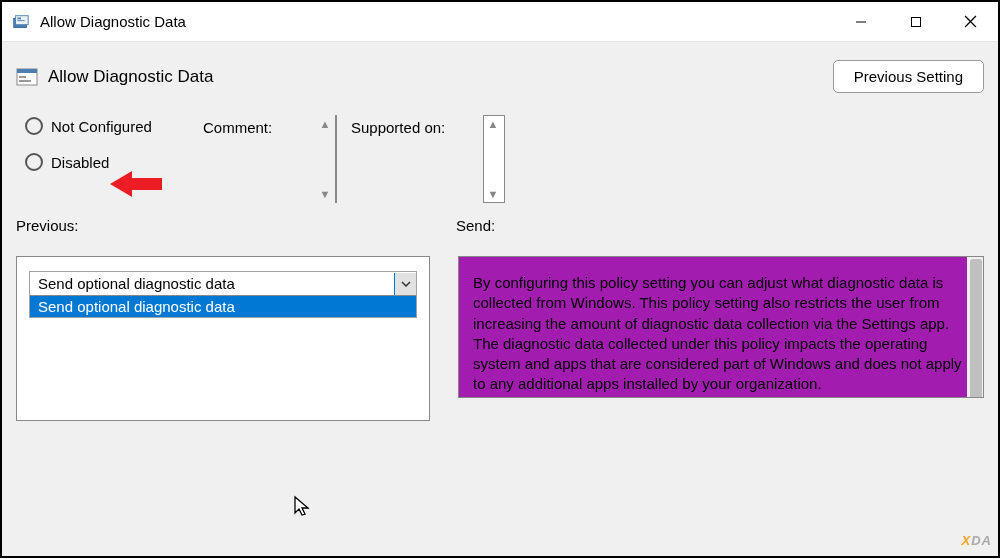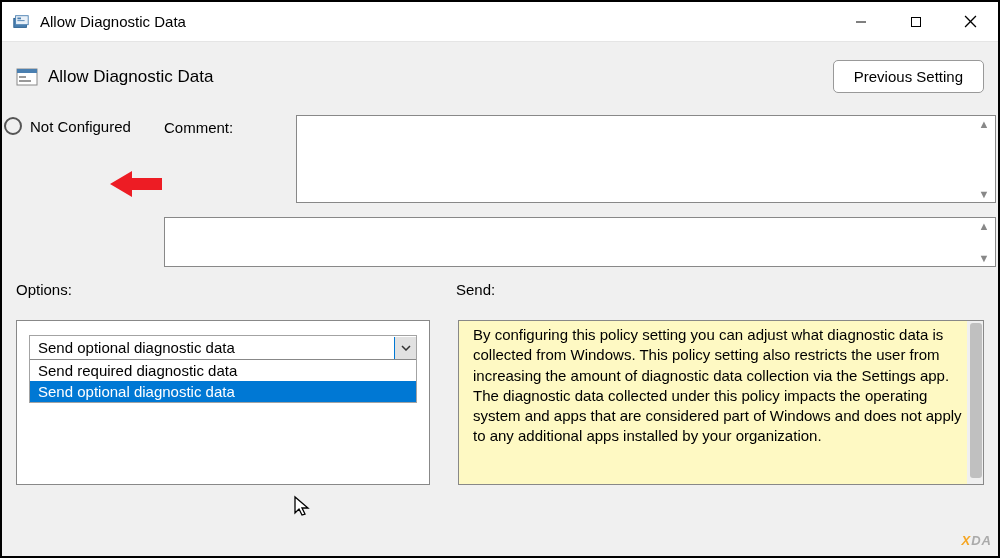--- a/index.html
+++ b/index.html
@@ -10,33 +10,33 @@
     .titlebar-text { flex: 1; font-size: 15px; color: #000; }
     .titlebar-buttons { display: flex; height: 100%; }
     .titlebar-btn { width: 55px; height: 100%; display: flex; align-items: center; justify-content: center; font-size: 14px; }
     
     .header-row { display: flex; align-items: center; padding: 18px 14px 12px 14px; }
     .header-icon { width: 22px; height: 22px; margin-right: 10px; }
     .header-title { font-size: 17px; color: #000; flex: 1; }
     .nav-buttons { display: flex; gap: 10px; }
     .nav-btn { padding: 7px 20px; background: #fff; border: 1px solid #999; border-radius: 5px; font-size: 15px; cursor: pointer; }
     
-    .main-grid { display: flex; padding: 0 2px; }
+    .main-grid { display: flex; padding: 0 23px; gap: 18px; }
     .left-col { width: 160px; padding-top: 12px; }
     .radio-group { display: flex; flex-direction: column; gap: 18px; }
     .radio-row { display: flex; align-items: center; gap: 8px; cursor: pointer; }
     .radio-circle { width: 18px; height: 18px; border: 2px solid #555; border-radius: 50%; display: flex; align-items: center; justify-content: center; }
     .radio-circle.checked { border-color: #0067c0; }
     .radio-dot { width: 10px; height: 10px; background: #0067c0; border-radius: 50%; display: none; }
     .radio-circle.checked .radio-dot { display: block; }
     .radio-label { font-size: 15px; }
     
     .arrow-indicator { position: absolute; left: 108px; top: 167px; pointer-events: none; }
     
-    .right-col { flex: 1; display: flex; flex-direction: column; gap: 14px; padding-top: 10px; }
+    .right-col { flex: 1; display: flex; gap: 14px; padding-top: 10px; }
     .field-row { display: flex; gap: 12px; }
     .field-label { width: 120px; font-size: 15px; padding-top: 4px; }
     .textarea-box { flex: 1; background: #fff; border: 1px solid #888; min-height: 88px; position: relative; }
     .textarea-box.small { min-height: 50px; padding: 6px 10px; }
     .scroll-arrows { position: absolute; right: 2px; top: 2px; bottom: 2px; width: 18px; display: flex; flex-direction: column; justify-content: space-between; }
     .scroll-arrow { color: #888; font-size: 11px; text-align: center; }
     
     .labels-row { display: flex; padding: 14px 14px 8px 14px; }
     .options-label { width: 440px; font-size: 15px; }
     .help-label { font-size: 15px; }
@@ -47,21 +47,21 @@
     .dropdown-box { border: 1px solid #a3a3a3; background: #fff; }
     .dropdown-selected { padding: 3px 8px; display: flex; align-items: center; border-bottom: 1px solid #888; }
     .dropdown-selected-text { flex: 1; }
     .dropdown-arrow-btn { width: 22px; height: 22px; background: #e1e1e1; border-left: 1px solid #0078d4; display: flex; align-items: center; justify-content: center; margin: -3px -8px -3px 0; padding: 2px 0; }
     .dropdown-list { }
     .dropdown-item { padding: 2px 8px; cursor: pointer; }
     .dropdown-item.selected { background: #0078d4; color: #fff; }
     
     .cursor-icon { position: absolute; left: 291px; top: 493px; pointer-events: none; }
     
-    .help-panel { flex: 1; border: 1px solid #888; background: #fef9c3; padding: 4px 14px; height: 165px; font-size: 15px; line-height: 1.35; position: relative; overflow: hidden; }
+    .help-panel { flex: 1; border: 1px solid #888; background: #a21caf; padding: 16px 14px; height: 142px; font-size: 15px; line-height: 1.35; position: relative; overflow: hidden; }
     .help-scroll { position: absolute; right: 0; top: 0; bottom: 0; width: 16px; background: #f0f0f0; }
     .help-scroll-thumb { position: absolute; top: 2px; left: 3px; right: 1px; height: 155px; background: #c0c0c0; border-radius: 3px; }
     
     .watermark { position: absolute; right: 6px; bottom: 8px; font-size: 13px; font-weight: bold; font-style: italic; color: #aaa; letter-spacing: 1px; text-align: center; }
     .watermark .accent { color: #f5a623; }
   </style>
 </head>
 <body>
 
 <div class="titlebar">
@@ -105,66 +105,70 @@
   </div>
 </div>
 
 <div class="main-grid">
   <div class="left-col">
     <div class="radio-group">
       <div class="radio-row">
         <span class="radio-circle"></span>
         <span class="radio-label">Not Configured</span>
       </div>
+      <div class="radio-row">
+        <span class="radio-circle"></span>
+        <span class="radio-label">Disabled</span>
+      </div>
     </div>
   </div>
   <div class="right-col">
     <div class="field-row">
       <span class="field-label">Comment:</span>
       <div class="textarea-box">
         <div class="scroll-arrows">
           <span class="scroll-arrow">▲</span>
           <span class="scroll-arrow">▼</span>
         </div>
       </div>
     </div>
     <div class="field-row">
+      <span class="field-label">Supported on:</span>
       <div class="textarea-box small">
         <div class="scroll-arrows">
           <span class="scroll-arrow">▲</span>
           <span class="scroll-arrow">▼</span>
         </div>
       </div>
     </div>
   </div>
 </div>
 
 <svg class="arrow-indicator" width="52" height="30" viewBox="0 0 52 30">
   <polygon points="0,15 22,2 22,9 52,9 52,21 22,21 22,28" fill="#ed1c24"></polygon>
 </svg>
 
 <div class="labels-row">
-  <span class="options-label">Options:</span>
+  <span class="options-label">Previous:</span>
   <span class="help-label">Send:</span>
 </div>
 
 <div class="lower-row">
   <div class="options-panel">
     <div class="dropdown">
       <div class="dropdown-box">
         <div class="dropdown-selected">
           <span class="dropdown-selected-text">Send optional diagnostic data</span>
           <span class="dropdown-arrow-btn">
             <svg width="10" height="6" viewBox="0 0 10 6">
                 <polyline points="1,1 5,5 9,1" fill="none" stroke="#333" stroke-width="1.5"></polyline>
               </svg>
           </span>
         </div>
         <div class="dropdown-list">
-          <div class="dropdown-item">Send required diagnostic data</div>
           <div class="dropdown-item selected">Send optional diagnostic data</div>
         </div>
       </div>
     </div>
   </div>
   <div class="help-panel">
     <span>By configuring this policy setting you can adjust what diagnostic data is collected from Windows. This policy setting also restricts the user from increasing the amount of diagnostic data collection via the Settings app. The diagnostic data collected under this policy impacts the operating system and apps that are considered part of Windows and does not apply to any additional apps installed by your organization.</span>
     <div class="help-scroll">
       <div class="help-scroll-thumb"></div>
     </div>

